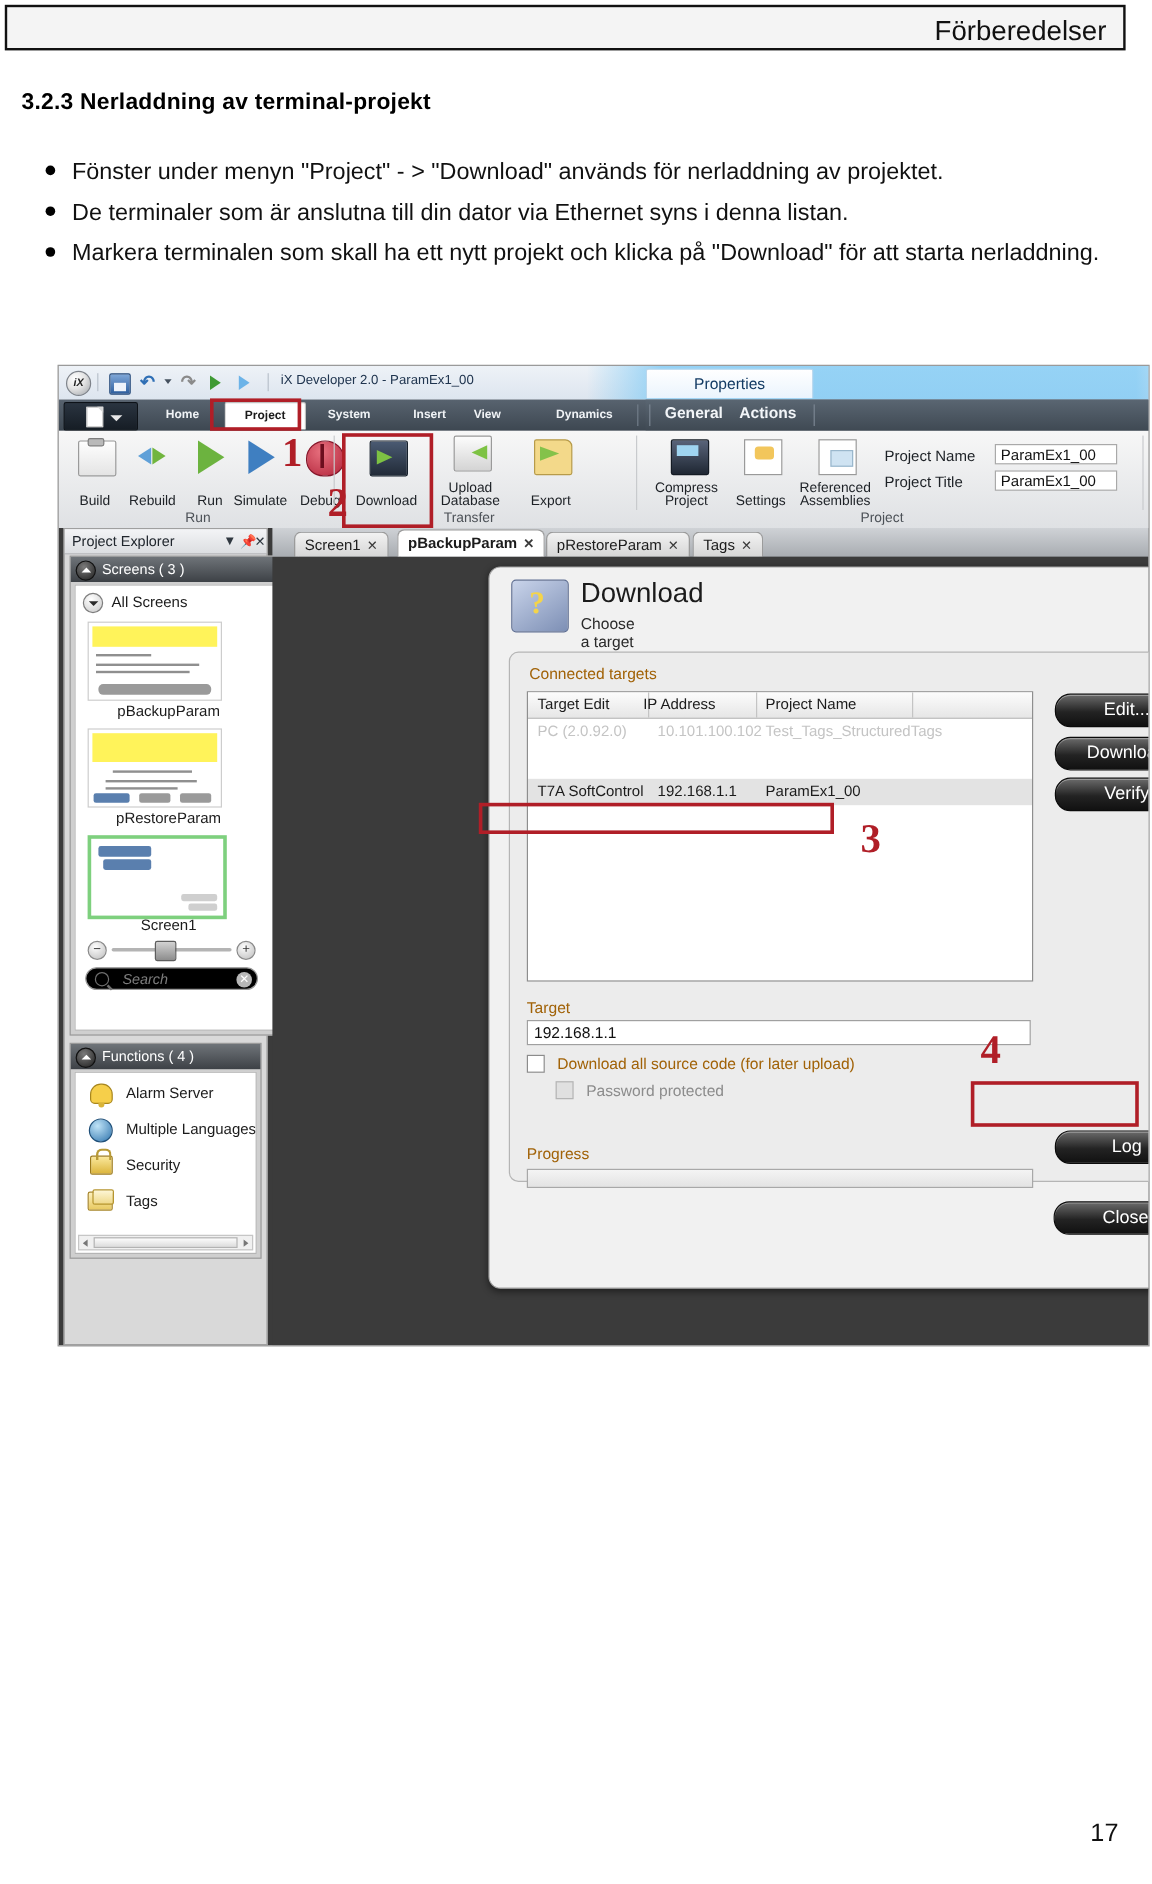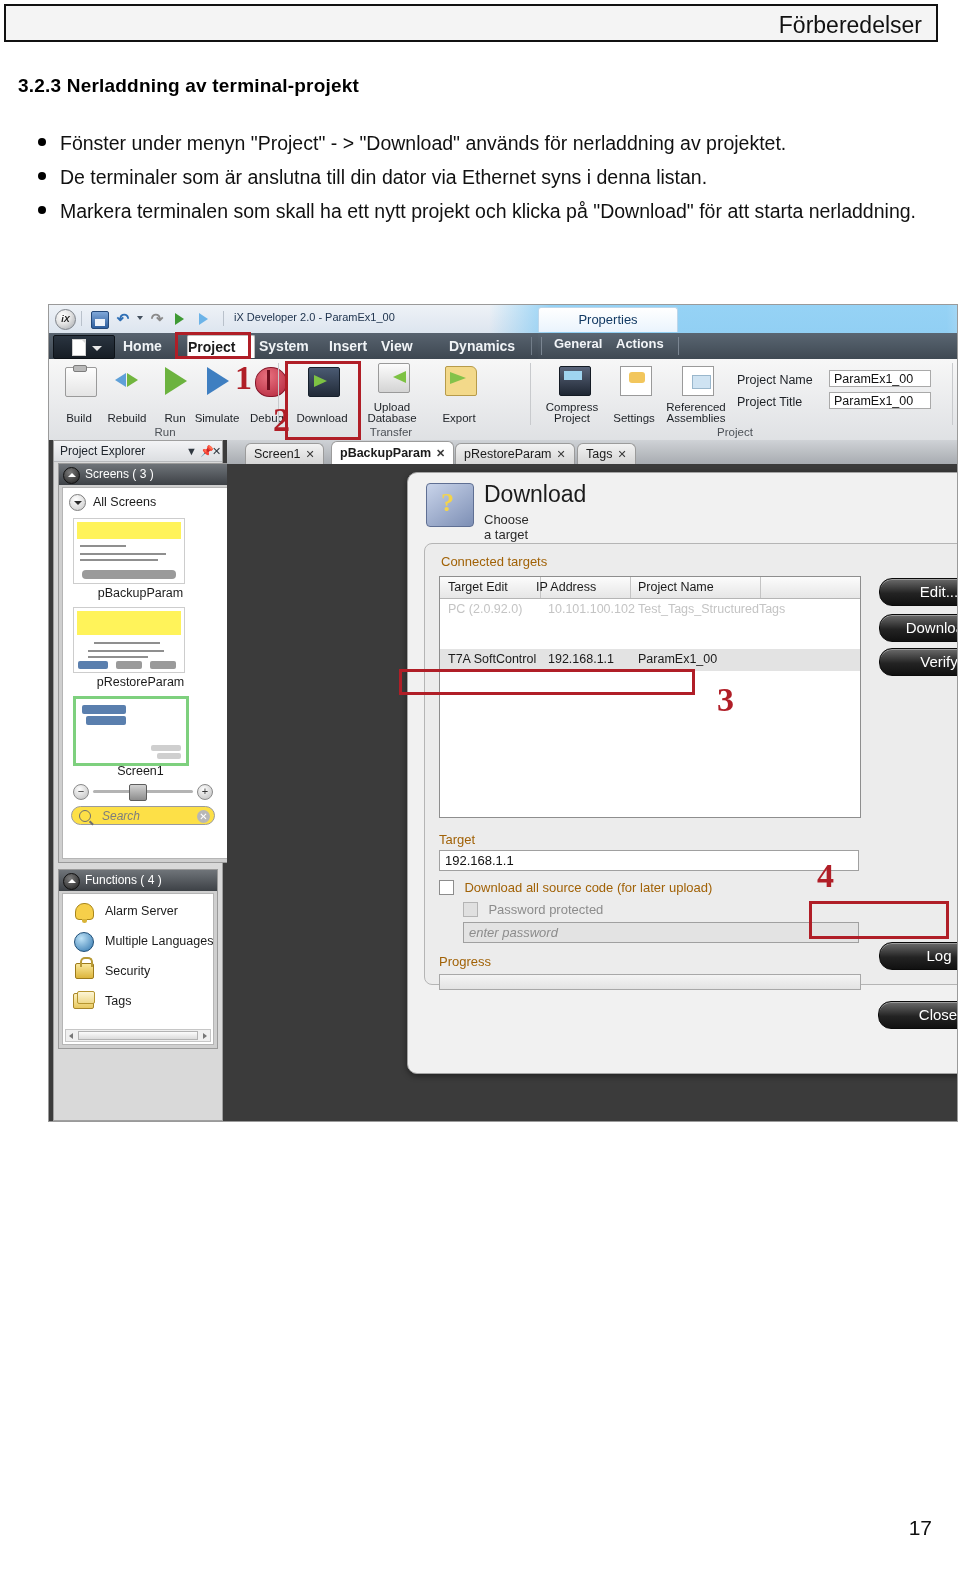--- a/index.html
+++ b/index.html
@@ -46,22 +46,22 @@
     background:linear-gradient(90deg,rgba(120,200,245,0) 0%,rgba(120,200,245,.75) 12%,rgba(120,200,245,.75) 88%,rgba(120,200,245,0) 100%);}
 
   
   .tabstrip{position:absolute;left:0;top:28px;width:100%;height:26px;
     background:linear-gradient(#58636f,#3d4751);}
   .appbtn{position:absolute;left:4px;top:2px;width:60px;height:22px;
     background:linear-gradient(#2a3440,#161d25);border:1px solid #0d1218;border-radius:2px;}
   .appbtn .page{position:absolute;left:18px;top:3px;width:12px;height:15px;background:#fff;border:1px solid #cfcfcf;}
   .appbtn .page:after{content:"";position:absolute;right:-1px;top:-1px;border-left:5px solid transparent;border-top:5px solid #d9d9d9;}
   .appbtn .cv{position:absolute;left:38px;top:10px;width:0;height:0;border-left:5px solid transparent;border-right:5px solid transparent;border-top:5px solid #e8e8e8;}
-  .rtab{position:absolute;top:2px;height:22px;line-height:22px;font-size:14px;font-weight:bold;
-    color:#f0f3f6;white-space:nowrap;}
+  .rtab{position:absolute;top:2px;height:22px;line-height:22px;font-size:10px;font-weight:bold;
+    color:#f0f3f6;text-align:center;white-space:nowrap;}
   .rtab.sel{background:#fff;color:#1b1b1b;border:1px solid #c0c0c0;border-bottom:none;border-radius:2px 2px 0 0;}
   .tabstrip .vline{position:absolute;top:4px;width:1px;height:18px;background:#727d89;}
   .sub-tabs{position:absolute;left:489px;top:28px;width:471px;height:26px;background:linear-gradient(#5a6672,#3f4953);}
   .sub-tab{position:absolute;top:3px;font-size:13px;font-weight:bold;color:#f2f5f8;}
 
   
   .ribbon{position:absolute;left:0;top:54px;width:100%;height:81px;
     background:linear-gradient(#f7f7f7,#dfe1e4);border-bottom:1px solid #b6b9bd;}
   .rgroup{position:absolute;top:0;height:81px;}
   .rgroup .glabel{position:absolute;bottom:2px;left:0;width:100%;text-align:center;font-size:11.5px;color:#4c5157;}
@@ -135,21 +135,21 @@
   .hscroll .thumbbar{position:absolute;top:1px;bottom:1px;background:linear-gradient(#fcfcfc,#dcdcdc);border:1px solid #b3b3b3;}
 
   .zoomrow{position:absolute;left:10px;width:140px;height:16px;}
   .zoomrow .circ{position:absolute;top:1px;width:14px;height:14px;border-radius:50%;
     background:radial-gradient(circle at 40% 30%,#fdfdfd,#bdbdbd);border:1px solid #8a8a8a;
     font-size:11px;line-height:13px;text-align:center;color:#333;}
   .zoomrow .track{position:absolute;left:20px;right:20px;top:7px;height:3px;background:#b4b4b4;border-radius:2px;}
   .zoomrow .knob{position:absolute;left:56px;top:1px;width:16px;height:15px;
     background:linear-gradient(#d2d2d2,#8d8d8d);border:1px solid #5d5d5d;border-radius:2px;}
 
-  .searchbox{position:absolute;left:8px;width:144px;height:19px;background:#fde047;
+  .searchbox{position:absolute;left:8px;width:144px;height:19px;background:#000000;
     border:1px solid #9b9b9b;border-radius:10px;box-sizing:border-box;}
   .searchbox .ph{position:absolute;left:30px;top:2px;font-size:12px;font-style:italic;color:#7d7d7d;}
   .searchbox .mag{position:absolute;left:7px;top:3px;width:10px;height:10px;border:1.6px solid #6f6f6f;border-radius:50%;}
   .searchbox .mag:after{content:"";position:absolute;right:-4px;bottom:-3px;width:5px;height:1.6px;background:#6f6f6f;transform:rotate(45deg);}
   .searchbox .clr{position:absolute;right:4px;top:3px;width:13px;height:13px;border-radius:50%;
     background:#b7b7b7;color:#fff;font-size:10px;line-height:13px;text-align:center;}
 
   .fnrow{position:absolute;left:6px;height:24px;}
   .fnrow .fl{position:absolute;left:36px;top:4px;font-size:12.5px;color:#1b1b1b;white-space:nowrap;}
   .ic-bell{position:absolute;left:6px;top:3px;width:17px;height:15px;background:#f6cf4a;
@@ -507,21 +507,20 @@
           <div style="position:absolute;left:14px;top:334px;">
             <span class="cbx" style="position:relative;display:inline-block;vertical-align:middle;"></span>
             <span class="lab" style="position:relative;margin-left:6px;vertical-align:middle;">Download all source code (for later upload)</span>
           </div>
 
           <div style="position:absolute;left:38px;top:356px;">
             <span class="cbx dis" style="position:relative;display:inline-block;vertical-align:middle;"></span>
             <span class="lab" style="position:relative;margin-left:6px;vertical-align:middle;color:#8c8c8c;">Password protected</span>
           </div>
 
-          <div class="txtinput disabled" style="left:38px;top:378px;width:396px;">enter password</div>
 
           <div class="lab" style="left:14px;top:410px;">Progress</div>
           <div class="progbar" style="left:14px;top:430px;width:420px;"></div>
 
           <div class="btn3d" style="left:454px;top:70px;width:118px;">Download</div>
           <div class="btn3d" style="left:454px;top:104px;width:118px;">Verify</div>
           <div class="btn3d" style="left:454px;top:398px;width:118px;">Log</div>
         </div>
 
         <div class="btn3d" style="left:470px;top:528px;width:118px;">Close</div>

